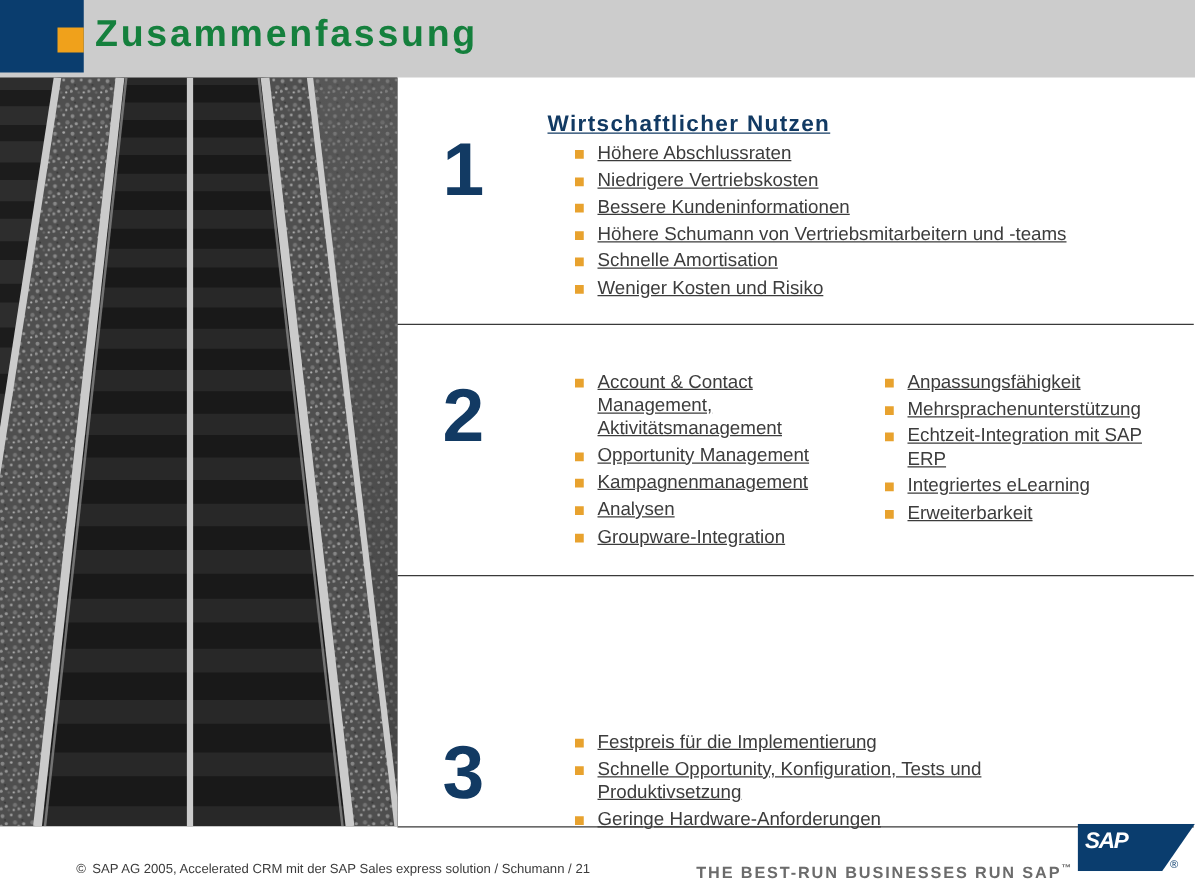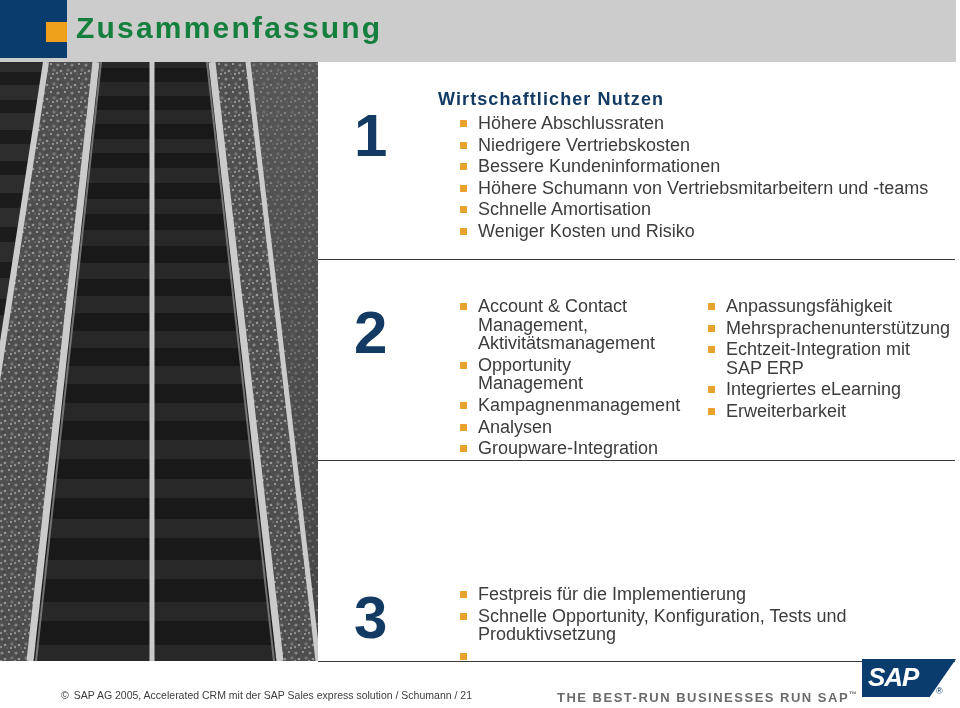--- a/index.html
+++ b/index.html
@@ -108,38 +108,39 @@
   }
   ul.bullets {
     position: absolute;
     list-style: none;
     margin: 0;
     padding: 0;
   }
   ul.bullets li {
     position: relative;
     padding-left: 20px;
-    font-size: 18px;
+    font-size: 15px;
     line-height: 18.6px;
     color: #3c3c3c;
     margin-bottom: 3px;
+    text-decoration: underline;
   }
   ul.bullets li .bul {
     position: absolute;
     left: 2px;
     top: 6px;
     width: 7px;
     height: 7px;
     background: #e8a22e;
   }
 
   
   #sec1 { left: 0; top: 0; width: 642px; height: 197px; }
   #sec1 .sec-num   { left: 36px; top: 44px; }
-  #sec1 .sec-heading { left: 120px; top: 27px; }
+  #sec1 .sec-heading { left: 120px; top: 27px; text-decoration: underline; }
   #sec1 ul.bullets  { left: 140px; top: 52px; width: 500px; }
 
   
   #sec2 { left: 0; top: 197px; width: 642px; height: 201px; }
   #sec2 .sec-num   { left: 36px; top: 44px; }
   #sec2 .sec-heading { left: 120px; top: 11px; }
   #sec2 ul.bullets.col-left  { left: 140px; top: 38px; width: 210px; }
   #sec2 ul.bullets.col-right { left: 388px; top: 38px; width: 230px; }
 
   
@@ -182,21 +183,21 @@
     top: 0;
     width: 94px;
     height: 38px;
     background: #0a3d6e;
     clip-path: polygon(0 0, 100% 0, 72% 100%, 0 100%);
   }
   .sap-logo .logo-text {
     position: absolute;
     left: 6px;
     top: 3px;
-    font-size: 26px;
+    font-size: 18px;
     font-weight: bold;
     font-style: italic;
     letter-spacing: -1px;
     color: #ffffff;
     text-align: center;
   }
   .sap-logo .logo-reg {
     position: absolute;
     left: 74px;
     top: 27px;
@@ -341,21 +342,21 @@
         <li><span class="bul"></span><span>Erweiterbarkeit</span></li>
       </ul>
     </div>
     <div class="divider d2"></div>
 
     <div class="section" id="sec3">
       <div class="sec-num">3</div>
       <ul class="bullets">
         <li><span class="bul"></span><span>Festpreis für die Implementierung</span></li>
         <li><span class="bul"></span><span>Schnelle Opportunity, Konfiguration, Tests und Produktivsetzung</span></li>
-        <li><span class="bul"></span></li>
+        <li><span class="bul"></span><span>Geringe Hardware-Anforderungen</span></li>
       </ul>
     </div>
     <div class="divider bottom"></div>
   </div>
 
   <div class="footer-copyright">
     <span class="copy-mark">©</span><span>SAP AG 2005, Accelerated CRM mit der SAP Sales express solution / Schumann / 21</span>
   </div>
 
   <div class="footer-tagline"><span>THE BEST-RUN BUSINESSES RUN SAP</span><sup>™</sup></div>

